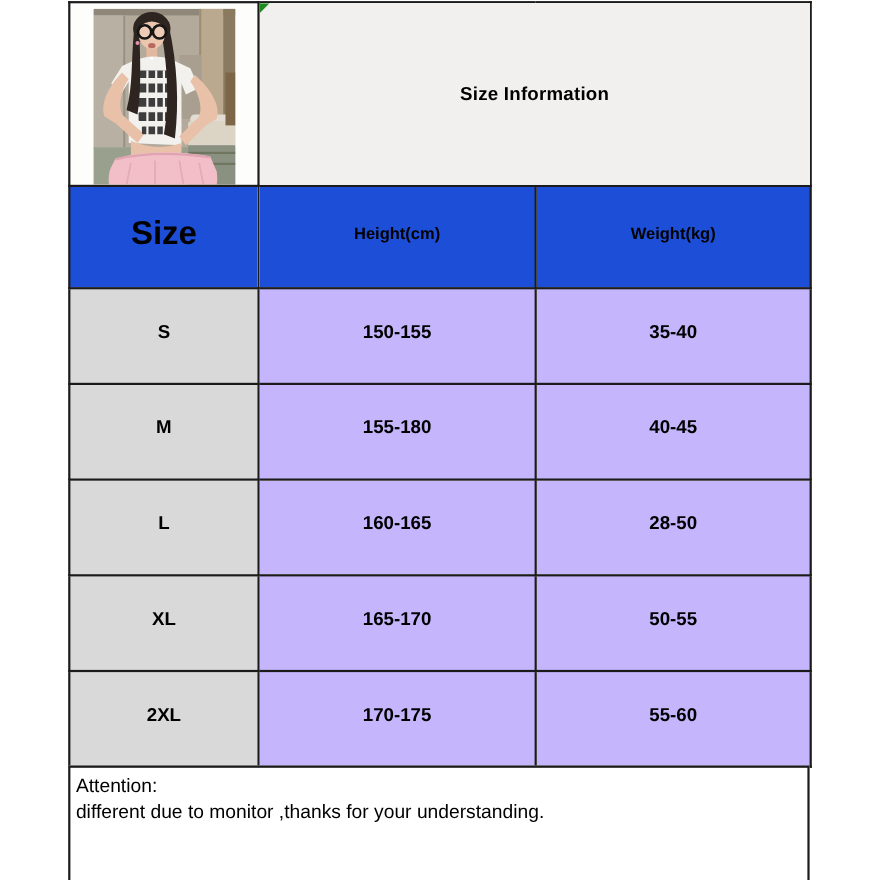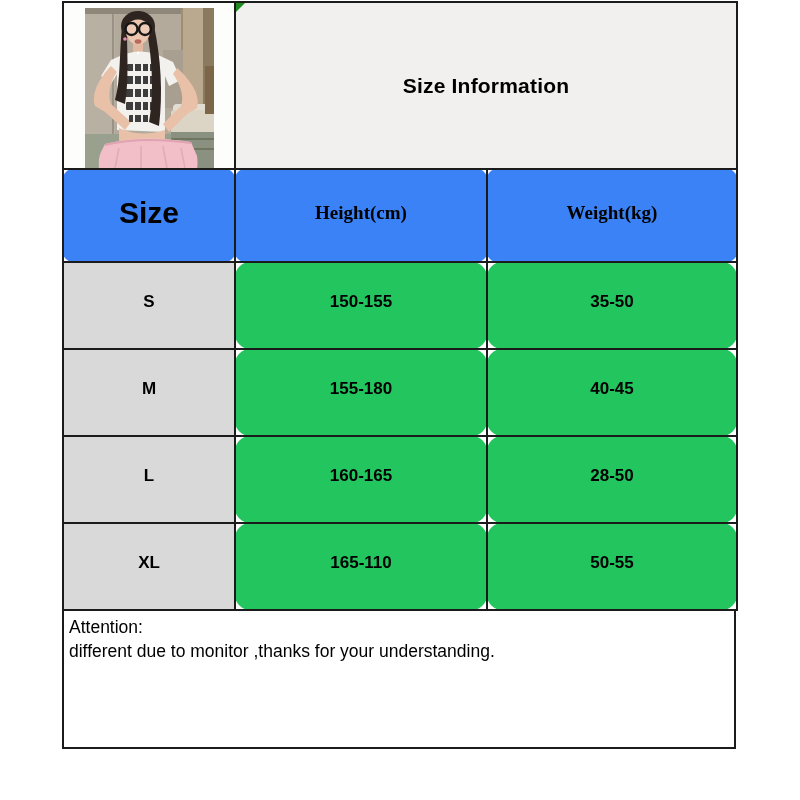--- a/index.html
+++ b/index.html
@@ -21,31 +21,31 @@
   
   .photo-row td{height:165px;}
   .photo-cell{background:#fdfdfc;vertical-align:top;}
   .photo-frame{width:129px;height:160px;margin:5px auto 0 auto;}
   .photo-frame svg{display:block;width:129px;height:160px;}
   .title-cell{background:#f1f0ee;position:relative;}
   .cell-flag{
     position:absolute;left:0;top:0;width:0;height:0;
     border-top:9px solid #1f8a1f;border-right:9px solid transparent;
   }
-  .main-title{font-size:21px;font-weight:bold;letter-spacing:0.2px;}
+  .main-title{font-size:17px;font-weight:bold;letter-spacing:0.2px;}
 
   
-  .head-row td{height:85px;background:#3b82f6;font-weight:bold;padding-bottom:6px;border-radius:10px;}
+  .head-row td{height:85px;background:#1d4ed8;font-weight:bold;padding-bottom:6px;}
   .size-head{font-size:30px;}
-  .col-head{font-size:19px;font-family:Liberation Serif, serif;}
+  .col-head{font-size:15px;}
 
   
   .data-row td{height:77px;font-size:17px;font-weight:bold;padding-bottom:8px;}
   .size-col{background:#d9d9d9;}
-  .val-cell{background:#22c55e;border-radius:15px;}
+  .val-cell{background:#c4b5fd;}
 
   
   .attention{
     box-sizing:border-box;width:674px;height:140px;margin-top:-2px;
     border:2px solid #1b1b1b;background:#ffffff;
     padding:4px 5px 0 5px;text-align:left;
     font-size:17.5px;line-height:24px;
   }
   .attention .line{white-space:nowrap;}
 </style>
@@ -137,36 +137,41 @@
 
     <tr class="head-row">
       <td class="size-head">Size</td>
       <td class="col-head">Height(cm)</td>
       <td class="col-head">Weight(kg)</td>
     </tr>
 
     <tr class="data-row">
       <td class="size-col">S</td>
       <td class="val-cell">150-155</td>
-      <td class="val-cell">35-50</td>
+      <td class="val-cell">35-40</td>
     </tr>
     <tr class="data-row">
       <td class="size-col">M</td>
       <td class="val-cell">155-180</td>
       <td class="val-cell">40-45</td>
     </tr>
     <tr class="data-row">
       <td class="size-col">L</td>
       <td class="val-cell">160-165</td>
       <td class="val-cell">28-50</td>
     </tr>
     <tr class="data-row">
       <td class="size-col">XL</td>
-      <td class="val-cell">165-110</td>
+      <td class="val-cell">165-170</td>
       <td class="val-cell">50-55</td>
+    </tr>
+    <tr class="data-row">
+      <td class="size-col">2XL</td>
+      <td class="val-cell">170-175</td>
+      <td class="val-cell">55-60</td>
     </tr>
   </tbody>
     </table>
 
   <div class="attention">
     <div class="line">Attention:</div>
     <div class="line">different due to monitor ,thanks for your understanding.</div>
   </div>
 </div>
 

